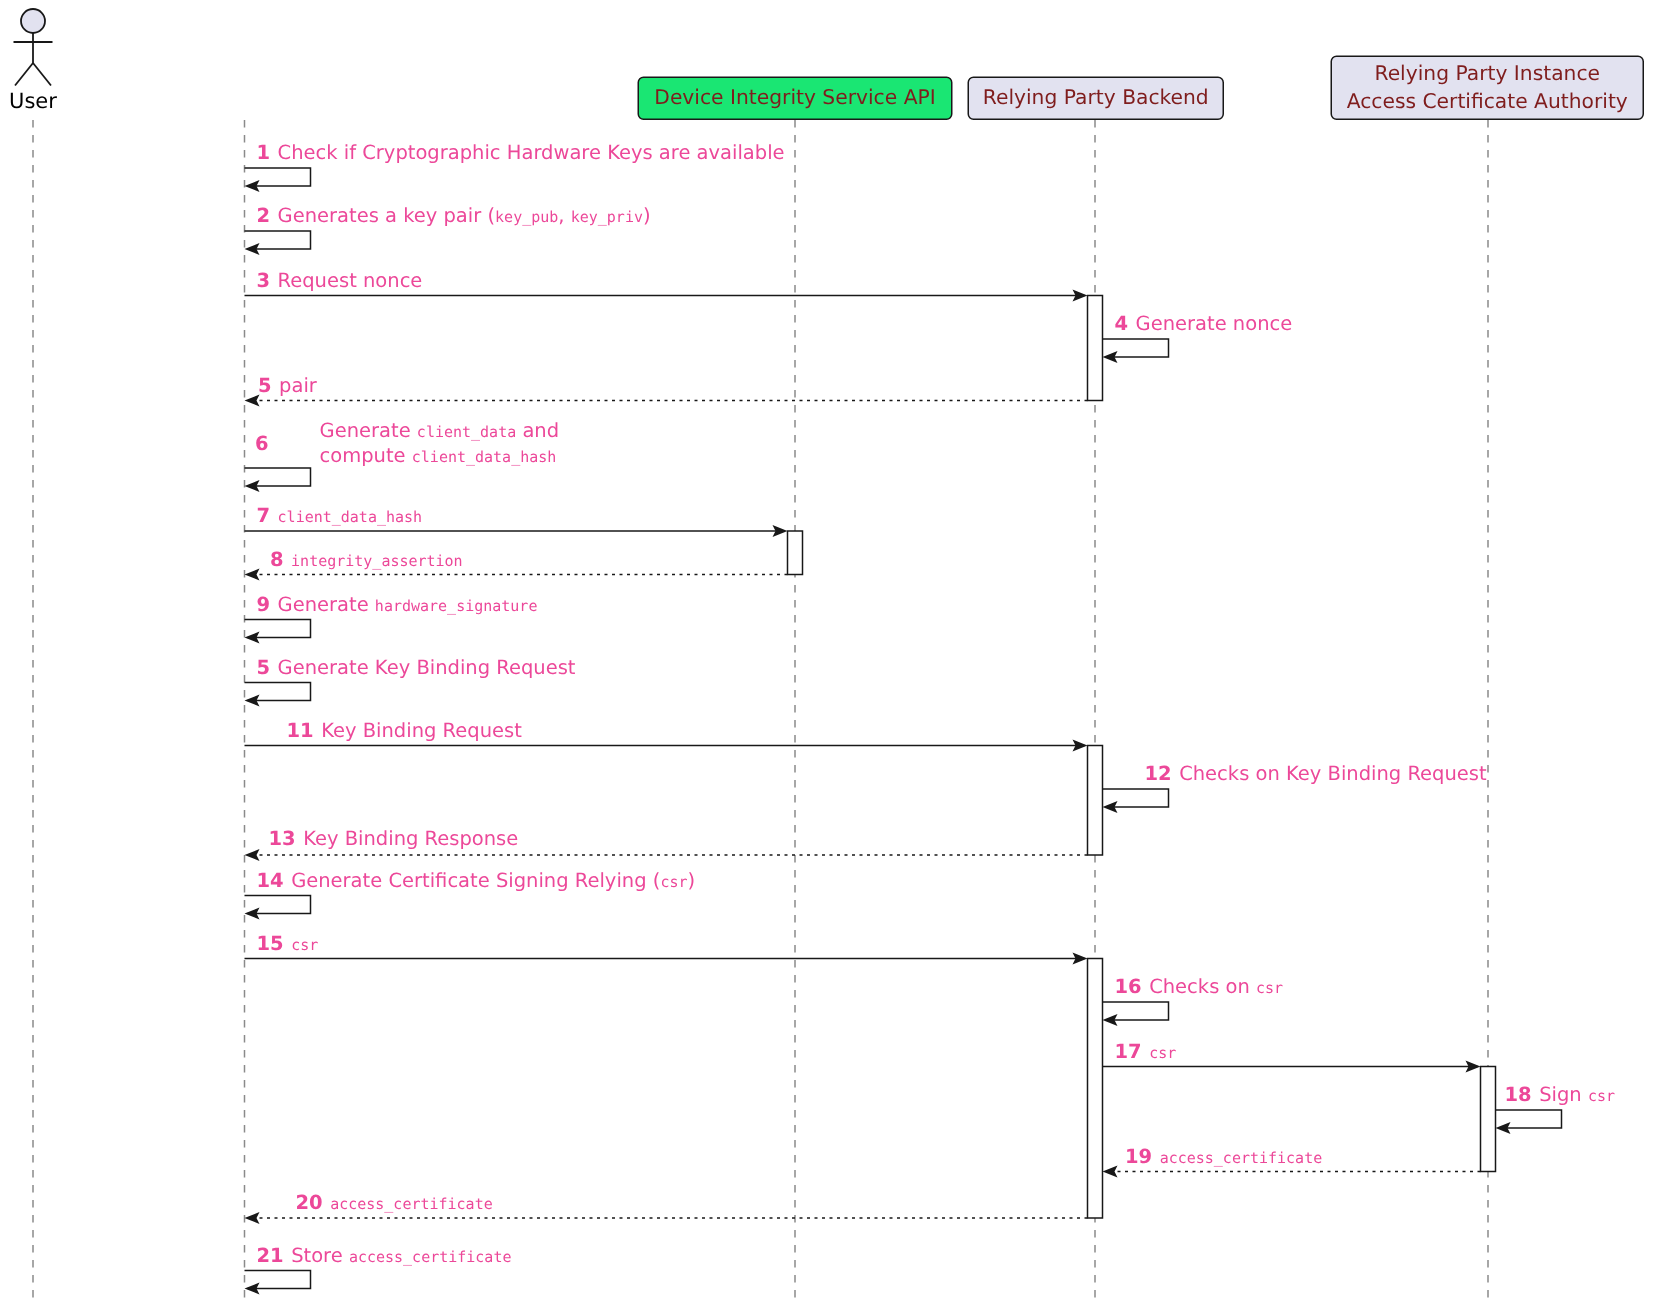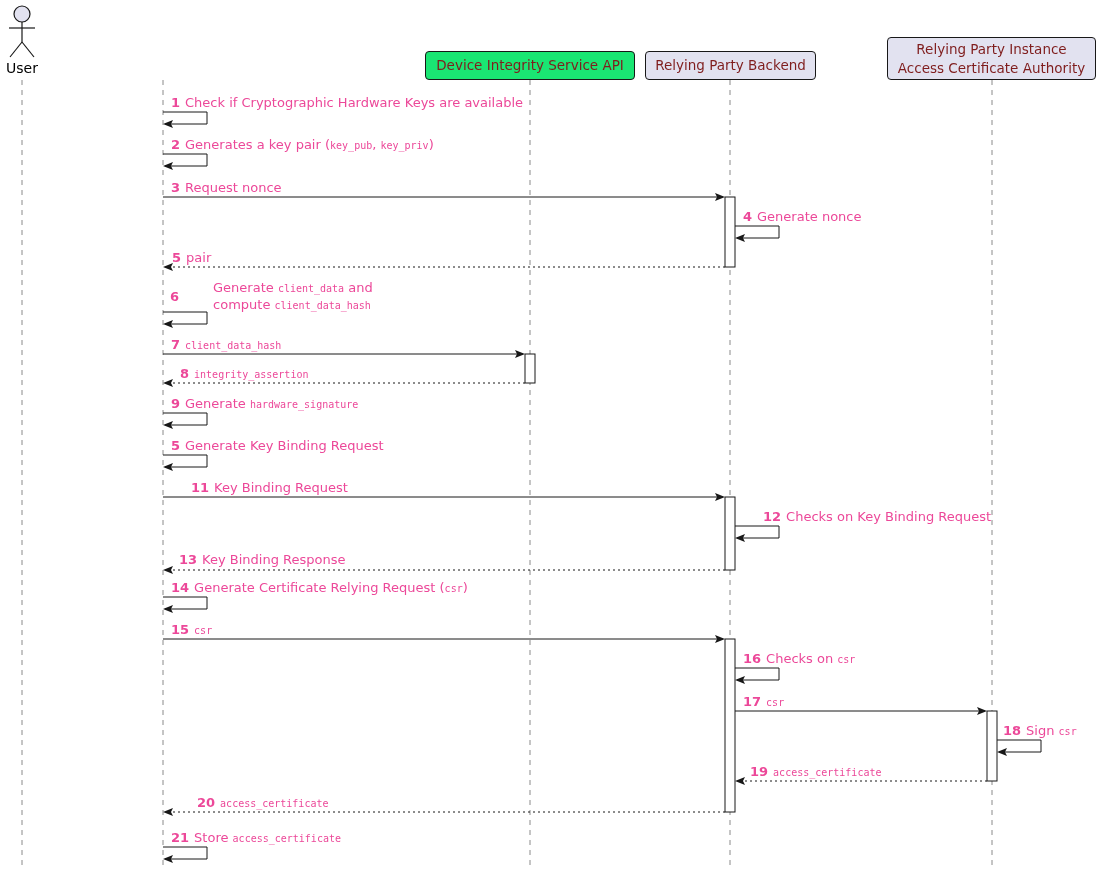--- a/index.html
+++ b/index.html
@@ -109,21 +109,21 @@
           <span style="display: block;"><span>compute </span><span class="mono">client_data_hash</span></span>
         </span>
       </div>
       <div class="mlabel" style="left: 171px; top: 337px;"><b>7</b><span class="mono">client_data_hash</span></div>
       <div class="mlabel" style="left: 180px; top: 366px;"><b>8</b><span class="mono">integrity_assertion</span></div>
       <div class="mlabel" style="left: 171px; top: 396px;"><b>9</b><span>Generate </span><span class="mono">hardware_signature</span></div>
       <div class="mlabel" style="left: 171px; top: 438px;"><b>5</b><span>Generate Key Binding Request</span></div>
       <div class="mlabel" style="left: 171px; top: 480px; margin-left: 20px;"><b>11</b><span>Key Binding Request</span></div>
       <div class="mlabel" style="left: 743px; top: 509px; margin-left: 20px;"><b>12</b><span>Checks on Key Binding Request</span></div>
       <div class="mlabel" style="left: 179px; top: 552px;"><b>13</b><span>Key Binding Response</span></div>
-      <div class="mlabel" style="left: 171px; top: 580px;"><b>14</b><span>Generate Certificate Relying Request (</span><span class="mono">csr</span><span>)</span></div>
+      <div class="mlabel" style="left: 171px; top: 580px;"><b>14</b><span>Generate Certificate Signing Relying (</span><span class="mono">csr</span><span>)</span></div>
       <div class="mlabel" style="left: 171px; top: 622px;"><b>15</b><span class="mono">csr</span></div>
       <div class="mlabel" style="left: 743px; top: 651px;"><b>16</b><span>Checks on </span><span class="mono">csr</span></div>
       <div class="mlabel" style="left: 743px; top: 694px;"><b>17</b><span class="mono">csr</span></div>
       <div class="mlabel" style="left: 1003px; top: 723px;"><b>18</b><span>Sign </span><span class="mono">csr</span></div>
       <div class="mlabel" style="left: 750px; top: 764px;"><b>19</b><span class="mono">access_certificate</span></div>
       <div class="mlabel" style="left: 180px; top: 795px; margin-left: 17px;"><b>20</b><span class="mono">access_certificate</span></div>
       <div class="mlabel" style="left: 171px; top: 830px;"><b>21</b><span>Store </span><span class="mono">access_certificate</span></div>
     </div>
 </div>
 

